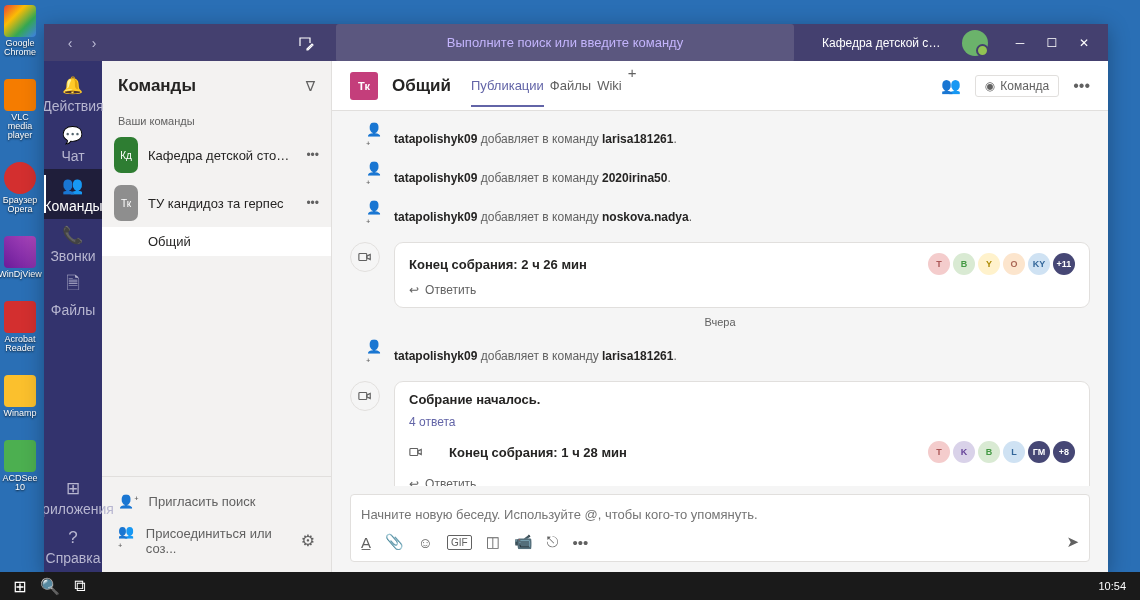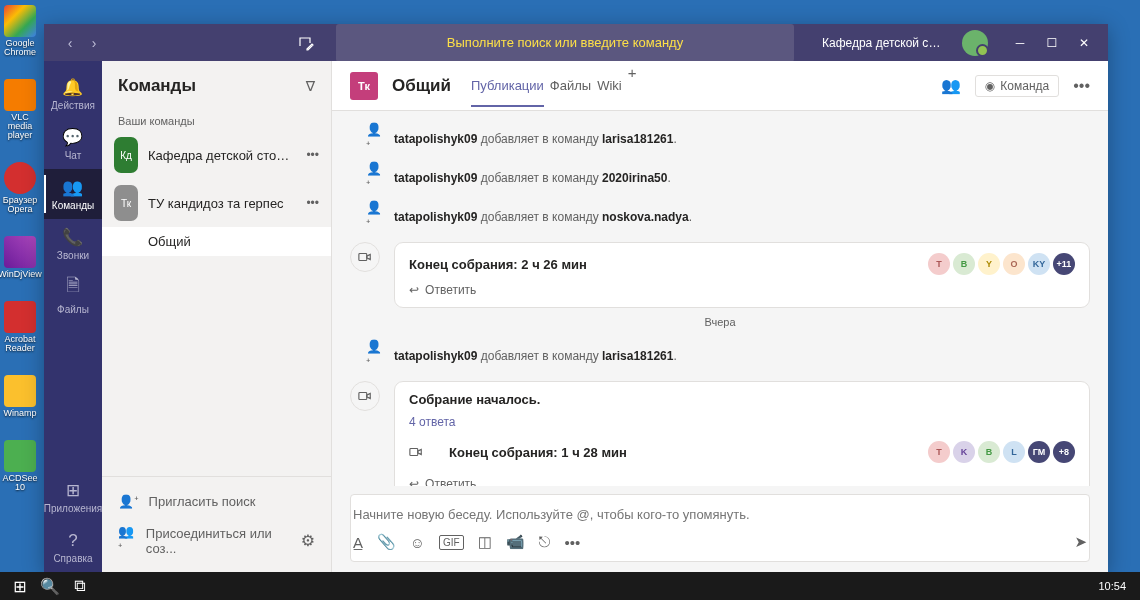--- a/index.html
+++ b/index.html
@@ -6,33 +6,33 @@
 body{width:1140px;height:600px;overflow:hidden;background:#2a6fb5;position:relative}
 .desktop-icons{position:absolute;left:0;top:0;width:45px;height:100%;display:flex;flex-direction:column;gap:22px;padding-top:5px}
 .desktop-icon{width:40px;display:flex;flex-direction:column;align-items:center;gap:2px}
 .desktop-icon .ico{width:32px;height:32px;border-radius:4px}
 .desktop-icon .lbl{font-size:9px;color:#fff;text-align:center;text-shadow:0 1px 2px rgba(0,0,0,.8);line-height:1}
 .teams-window{position:absolute;left:44px;top:24px;width:1064px;height:548px;background:#f3f2f1;display:flex;flex-direction:column;box-shadow:0 4px 20px rgba(0,0,0,.3)}
 .titlebar{height:37px;background:#44406f;display:flex;align-items:center;padding:0 8px;gap:8px}
 .nav-arrows{display:flex;gap:4px;margin-left:8px}
 .nav-arrow{width:20px;height:20px;display:flex;align-items:center;justify-content:center;color:#bfbed8;cursor:pointer;font-size:14px}
 .new-msg{width:28px;height:28px;display:flex;align-items:center;justify-content:center;color:#fff;margin-left:180px}
-.search-box{flex:1;max-width:480px;height:38px;background:#5b577f;border-radius:3px;display:flex;align-items:center;justify-content:center;color:#fde047;font-size:13px;margin:0 8px}
+.search-box{flex:1;max-width:480px;height:38px;background:#5b577f;border-radius:3px;display:flex;align-items:center;justify-content:center;color:#c4b5fd;font-size:13px;margin:0 8px}
 .tenant{color:#fff;font-size:12px;margin:0 12px;max-width:120px;overflow:hidden;text-overflow:ellipsis;white-space:nowrap}
 .avatar-top{width:26px;height:26px;border-radius:50%;background:#6bb36b;position:relative}
 .avatar-top::after{content:"";position:absolute;right:-1px;bottom:-1px;width:9px;height:9px;border-radius:50%;background:#92c353;border:2px solid #44406f}
 .window-controls{display:flex;margin-left:8px}
 .window-btn{width:32px;height:32px;display:flex;align-items:center;justify-content:center;color:#fff;font-size:12px}
 .app-body{flex:1;display:flex;overflow:hidden}
 .rail{width:58px;background:#33336d;display:flex;flex-direction:column;align-items:center;padding-top:8px}
 .rail-item{width:58px;height:50px;display:flex;flex-direction:column;align-items:center;justify-content:center;gap:2px;color:#b7b6d0;cursor:pointer;position:relative}
 .rail-item.active{background:#1f1e3a;color:#fff}
 .rail-item.active::before{content:"";position:absolute;left:0;top:6px;bottom:6px;width:2px;background:#fff}
 .rail-item .ic{font-size:17px}
-.rail-item .lbl{font-size:10px}
+.rail-item .lbl{font-size:14px}
 .rail-spacer{flex:1}
 .teams-panel{width:230px;background:#f3f2f1;border-right:1px solid #e1dfdd;display:flex;flex-direction:column}
 .panel-header{height:50px;display:flex;align-items:center;justify-content:space-between;padding:0 16px}
 .panel-header h1{font-size:17px;font-weight:700;color:#252423}
 .filter-ic{color:#616161;font-size:14px}
 .your-teams{font-size:11px;color:#616161;padding:4px 16px}
 .team-item{display:flex;align-items:center;padding:6px 12px;gap:10px;cursor:pointer}
 .team-avatar{width:24px;height:36px;border-radius:7px;display:flex;align-items:center;justify-content:center;font-size:10px;color:#fff;font-weight:400}
 .team-name{flex:1;font-size:13px;color:#252423;overflow:hidden;text-overflow:ellipsis;white-space:nowrap}
 .team-more{color:#616161;font-size:12px}
@@ -63,21 +63,21 @@
 .mc-wrap{position:relative;margin-left:44px}
 .meeting-title{font-size:13px;font-weight:600;color:#252423}
 .participants{display:flex;gap:3px}
 .p-avatar{width:22px;height:22px;border-radius:50%;display:flex;align-items:center;justify-content:center;font-size:9px;font-weight:600;color:#fff}
 .p-more{background:#464775;color:#fff}
 .reply-link{display:flex;align-items:center;gap:6px;font-size:12px;color:#616161;margin-top:8px;cursor:pointer}
 .date-sep{text-align:center;font-size:11px;color:#616161;margin:8px 0;position:relative}
 .replies-count{font-size:12px;color:#6264a7;margin:8px 0 6px}
 .nested-meeting{display:flex;align-items:center;gap:26px;padding:6px 0}
 .nested-meeting .vid-ic{color:#616161;font-size:14px}
-.compose{margin:8px 18px 10px;background:#fff;border:1px solid #e1dfdd;border-radius:4px;padding:10px 2px}
+.compose{margin:8px 18px 10px;background:#fff;border:1px solid #e1dfdd;border-radius:4px;padding:10px 10px}
 .compose-input{width:100%;border:none;outline:none;font-size:13px;color:#616161;background:transparent}
 .compose-toolbar{display:flex;align-items:center;gap:14px;margin-top:10px;color:#616161;font-size:15px}
 .compose-toolbar .send{margin-left:auto}
 .watermark{position:absolute;right:40px;bottom:68px;color:#8b8b8b;font-size:13px;pointer-events:none;text-align:left}
 .watermark h3{font-size:17px;font-weight:400;color:#7a7a7a}
 .taskbar{position:absolute;left:0;right:0;bottom:0;height:28px;background:#1a1a1a;display:flex;align-items:center;padding:0 6px;gap:2px}
 .tb-item{width:28px;height:24px;display:flex;align-items:center;justify-content:center}
 .tb-clock{margin-left:auto;color:#fff;font-size:11px;padding:0 8px}
 svg{display:block}
 </style>

